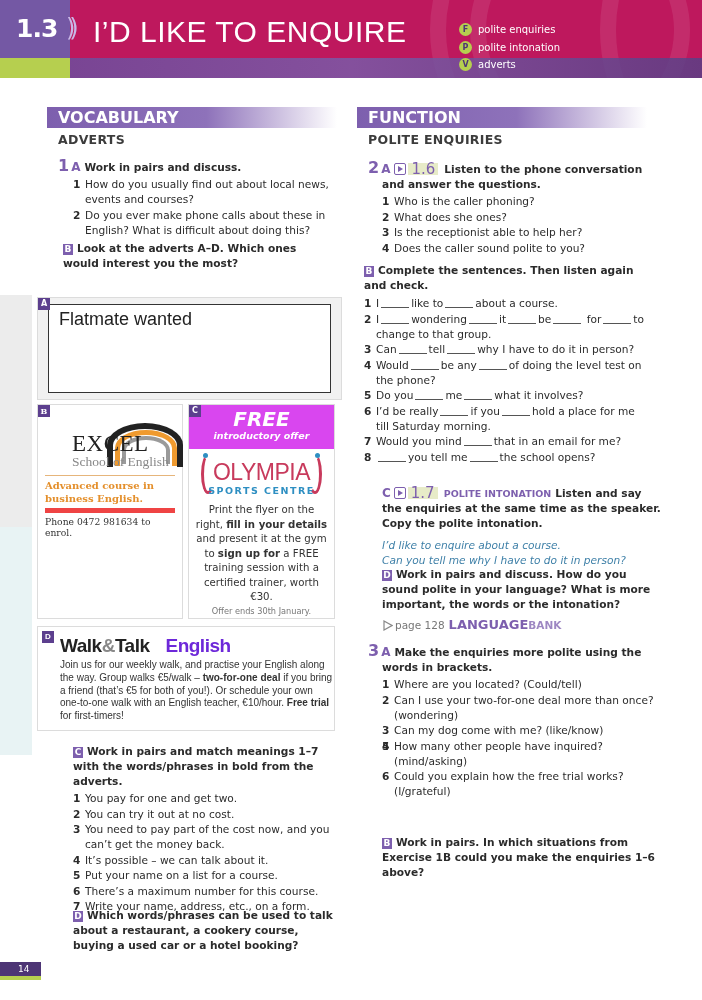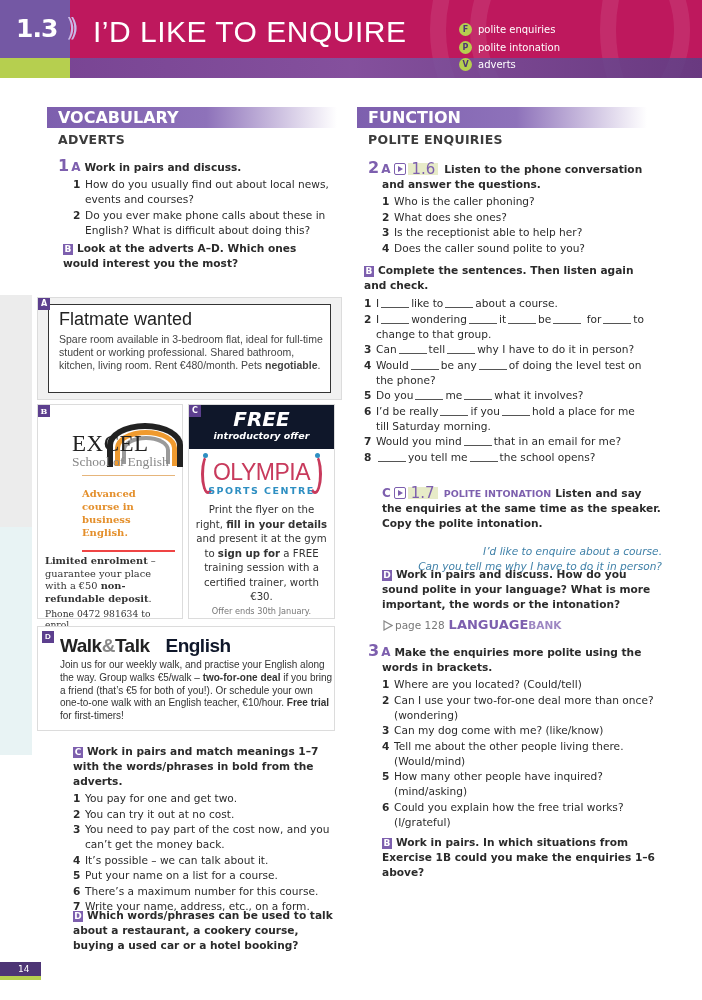--- a/index.html
+++ b/index.html
@@ -56,44 +56,44 @@
   .ad-a .body { font-size: 10.5px; color: #444; line-height: 13px; }
 
   .ad-b { left: 37px; top: 404px; width: 146px; height: 215px; padding: 0 7px; font-family: "DejaVu Serif", serif; }
   .ad-b .logo { position: relative; height: 60px; margin-top: 6px; }
   .ad-b .logo-word { position: absolute; left: 27px; top: 20px; font-family: "Liberation Serif", serif; font-size: 23px; color: #222; letter-spacing: 0.5px; }
   .ad-b .logo-sub { position: absolute; left: 27px; top: 43px; font-family: "Liberation Serif", serif; font-size: 13.5px; color: #888; white-space: nowrap; }
   .ad-b .arc { position: absolute; border-radius: 50% 50% 0 0; border-bottom: none; }
   .ad-b .arc1 { left: 62px; top: 12px; width: 76px; height: 44px; border: 6px solid #222; border-bottom: none; }
   .ad-b .arc2 { left: 70px; top: 19px; width: 62px; height: 36px; border: 5px solid #ef9a2f; border-bottom: none; }
   .ad-b .arc3 { left: 77px; top: 25px; width: 48px; height: 28px; border: 4px solid #9a9a9a; border-bottom: none; }
-  .ad-b .course { border-top: 1px solid #e6b57b; border-bottom: 2px solid #ef4444; color: #e48f2b; font-weight: bold; font-size: 10px; line-height: 13px; padding: 11px 0; margin-top: 4px; margin-left: 37px; }
+  .ad-b .course { border-top: 1px solid #e6b57b; border-bottom: 5px solid #ef4444; color: #e48f2b; font-weight: bold; font-size: 10px; line-height: 13px; padding: 3px 0; margin-top: 4px; }
   .ad-b .desc { font-size: 9.8px; line-height: 12.5px; color: #333; padding: 3px 0; border-bottom: 1px solid #ccc; }
   .ad-b .limit { font-size: 9.8px; line-height: 12.5px; color: #333; padding-top: 3px; }
   .ad-b .phone { font-size: 9.2px; color: #333; margin-top: 3px; }
 
   .ad-c { left: 188px; top: 404px; width: 147px; height: 215px; text-align: center; font-family: "DejaVu Sans", sans-serif; }
-  .ad-c .free-band { background: #0f172a; color: #fff; height: 44px; padding-top: 3px; }
+  .ad-c .free-band { background: #d946ef; color: #fff; height: 44px; padding-top: 3px; }
   .ad-c .free { font-size: 20px; font-weight: bold; font-style: italic; line-height: 22px; }
   .ad-c .intro { font-size: 9.5px; font-weight: bold; font-style: italic; }
   .ad-c .logo { position: relative; height: 52px; }
   .ad-c .olympia { position: absolute; left: 0; right: 0; top: 10px; font-size: 23px; color: #c83a5c; font-family: Liberation Sans, sans-serif; letter-spacing: -0.5px; }
   .ad-c .sports { position: absolute; left: 0; right: 0; top: 36px; font-size: 9.5px; color: #2e8fc2; font-weight: bold; letter-spacing: 1.5px; }
   .ad-c .arm { position: absolute; top: 5px; width: 14px; height: 40px; border: 3px solid #c83a5c; border-radius: 50%; }
   .ad-c .arm.l { left: 12px; border-right-color: transparent; border-top-color: transparent; }
   .ad-c .arm.r { right: 12px; border-left-color: transparent; border-top-color: transparent; }
   .ad-c .dot { position: absolute; top: 4px; width: 5px; height: 5px; border-radius: 50%; background: #2e8fc2; }
   .ad-c .body { font-size: 10.2px; line-height: 14.5px; color: #333; padding: 2px 6px 0; }
   .ad-c .ends { font-size: 8.2px; color: #777; margin-top: 1px; }
 
   .ad-d { left: 37px; top: 626px; width: 298px; height: 105px; padding: 8px 0 0 22px; font-family: "Liberation Sans", sans-serif; }
   .ad-d .brand { font-size: 19px; font-weight: bold; letter-spacing: -0.5px; }
   .ad-d .brand .w { color: #222; }
   .ad-d .brand .amp { color: #888; }
-  .ad-d .brand .e { color: #0f172a; padding-left: 16px; }
+  .ad-d .brand .e { color: #6d28d9; padding-left: 16px; }
   .ad-d .body { font-size: 10px; line-height: 12.8px; color: #333; margin-top: 2px; }
 
   .page-num { position: absolute; left: 0; top: 962px; width: 41px; height: 14px; background: #4d3575; color: #fff; font-size: 9px; line-height: 14px; padding-left: 18px; }
   .page-num-green { position: absolute; left: 0; top: 976px; width: 41px; height: 4px; background: #b6cf4f; }
 
   .langbank { position: absolute; left: 383px; top: 617px; font-size: 10.5px; color: #777; }
   .langbank .tri-svg { vertical-align: -2px; margin-right: 2px; }
   .langbank .lb1 { color: #7d5fae; font-weight: bold; font-size: 13px; margin-left: 4px; }
   .langbank .lb2 { color: #7d5fae; font-weight: bold; font-size: 10.5px; opacity: 0.75; }
 </style>
@@ -141,35 +141,33 @@
 </div>
 
 <div class="ex" style="left:63px; top:241px; width:270px;">
   <span class="ex-letter-block">B</span><span class="instr">Look at the adverts A–D. Which ones would interest you the most?</span>
 </div>
 
 <div class="advert ad-a">
   <div class="ad-label">A</div>
   <div class="inner">
     <div class="title">Flatmate wanted</div>
-    <div class="body"><span>Spare room available in 3-bedroom flat, ideal for full-time student or working professional. Shared bathroom, kitchen, living room. Rent €480/month. Pets </span><b>negotiable</b><span>.</span></div>
   </div>
 </div>
 
 <div class="advert ad-b">
   <div class="ad-label">B</div>
   <div class="logo">
     <div class="arc arc1"></div>
     <div class="arc arc2"></div>
     <div class="arc arc3"></div>
     <div class="logo-word">EXCEL</div>
     <div class="logo-sub">School of English</div>
   </div>
   <div class="course">Advanced course in business English.</div>
-  <div class="limit"><b>Limited enrolment</b><span> – guarantee your place with a €50 </span><b>non-refundable deposit</b><span>.</span></div>
   <div class="phone">Phone 0472 981634 to enrol.</div>
 </div>
 
 <div class="advert ad-c">
   <div class="ad-label">C</div>
   <div class="free-band">
     <div class="free">FREE</div>
     <div class="intro">introductory offer</div>
   </div>
   <div class="logo">
@@ -235,21 +233,21 @@
     <li><span class="n">7</span><span>Would you mind</span><span class="blank"></span><span>that in an email for me?</span></li>
     <li><span class="n">8</span><span class="blank"></span><span>you tell me</span><span class="blank"></span><span>the school opens?</span></li>
   </ol>
 </div>
 
 <div class="ex" style="left:382px; top:486px; width:280px;">
   <div><span class="ex-letter" style="margin-right:3px;">C</span><span class="audio-tag">
         <span class="play-icon"></span>
         <span class="track">1.7</span>
       </span><span class="topic-caps">POLITE INTONATION</span><span class="instr">Listen and say the enquiries at the same time as the speaker. Copy the polite intonation.</span></div>
-  <div style="margin-top:13px;text-align:right;">
+  <div style="margin-top:7px;">
     <div class="italic-blue">I’d like to enquire about a course.</div>
     <div class="italic-blue">Can you tell me why I have to do it in person?</div>
   </div>
 </div>
 
 <div class="ex" style="left:382px; top:567px; width:280px;">
   <span class="ex-letter-block">D</span><span class="instr">Work in pairs and discuss. How do you sound polite in your language? What is more important, the words or the intonation?</span>
 </div>
 
 <div class="langbank">
@@ -257,21 +255,21 @@
       <path d="M1 1 L9 5.5 L1 10 Z" fill="none" stroke="#888" stroke-width="1.2"></path>
     </svg><span>page 128</span><span class="lb1">LANGUAGE</span><span class="lb2">BANK</span>
 </div>
 
 <div class="ex" style="left:368px; top:643px; width:292px;">
   <div style="padding-left:14px; text-indent:-14px;"><span class="ex-num">3</span><span class="ex-letter">A</span><span class="instr">Make the enquiries more polite using the words in brackets.</span></div>
   <ol class="items" style="margin-left:14px;">
     <li><span class="n">1</span><span>Where are you located? (Could/tell)</span></li>
     <li><span class="n">2</span><span>Can I use your two-for-one deal more than once? (wondering)</span></li>
     <li><span class="n">3</span><span>Can my dog come with me? (like/know)</span></li>
-    <li><span class="n">4</span><span>Tell me about the other people living there. (Would/mind)</span></li>
+    <li><span class="n">4</span></li>
     <li><span class="n">5</span><span>How many other people have inquired? (mind/asking)</span></li>
     <li><span class="n">6</span><span>Could you explain how the free trial works? (I/grateful)</span></li>
   </ol>
 </div>
 
 <div class="ex" style="left:382px; top:835px; width:280px;">
   <span class="ex-letter-block">B</span><span class="instr">Work in pairs. In which situations from Exercise 1B could you make the enquiries 1–6 above?</span>
 </div>
 
 <div class="page-num">14</div>

